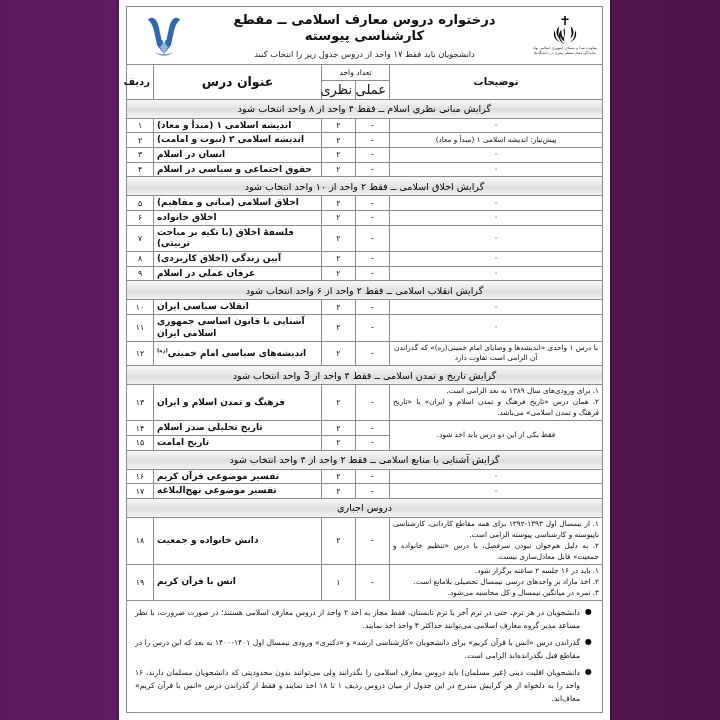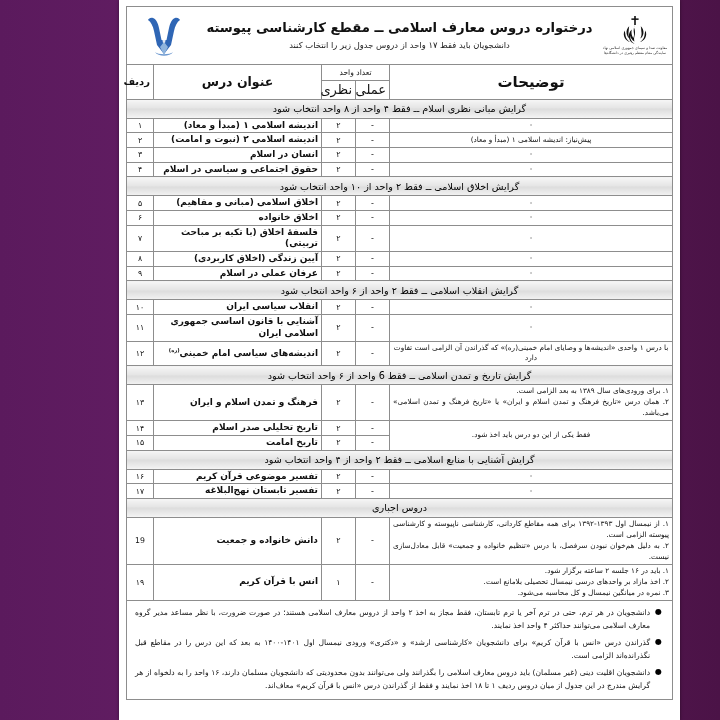--- a/index.html
+++ b/index.html
@@ -26,21 +26,21 @@
         #611d62 22%,
         #5d1a5f 52%,
         #55164f 78%,
         #4b1347 100%);
   }
 
   .sheet {
     position: absolute;
     left: 119px;
     top: 0;
-    width: 561px;
+    width: 491px;
     height: 720px;
     background: #ffffff;
     box-shadow: 0 0 3px rgba(0,0,0,.45);
   }
 
   
   .watermark {
     position: absolute;
     left: 185px;
     top: 520px;
@@ -128,21 +128,21 @@
     color: #111;
   }
   thead th {
     background: #ffffff;
     font-size: 9.2px;
     font-weight: bold;
     text-align: center;
     line-height: 1.2;
   }
   th.h-title { font-size: 12.5px; }
-  th.h-desc  { font-size: 15px; }
+  th.h-desc  { font-size: 10px; }
   th.h-row   { font-size: 10px; }
   th.h-units { font-size: 7.6px; font-weight: normal; height: 13px; }
   th.h-sub   { font-size: 13px; font-weight: normal; height: 13px; }
 
   col.c-row   { width: 27px; }
   col.c-name  { width: 168px; }
   col.c-th    { width: 34px; }
   col.c-pr    { width: 34px; }
   col.c-desc  { width: auto; }
 
@@ -154,21 +154,21 @@
     height: 16px;
     padding: 1px 2px;
     color: #000;
   }
 
   td.c-index {
     text-align: center;
     font-size: 7.8px;
   }
   td.c-course {
-    text-align: right;
+    text-align: left;
     font-size: 9px;
     font-weight: bold;
     line-height: 1.3;
     padding: 2px 4px;
     margin-top: 8px;
   }
   td.c-unit {
     text-align: center;
     font-size: 8px;
   }
@@ -394,21 +394,21 @@
           <tr>
             <td class="c-note">
               <span class="nl">با درس ۱ واحدی «اندیشه‌ها و وصایای امام خمینی(ره)» که گذراندن آن الزامی است تفاوت دارد</span>
             </td>
             <td class="c-unit dash">-</td>
             <td class="c-unit">۲</td>
             <td class="c-course"><span>اندیشه‌های سیاسی امام خمینی</span><span class="hon">(ره)</span></td>
             <td class="c-index">۱۲</td>
           </tr>
           <tr class="section">
-            <td colspan="5">گرایش تاریخ و تمدن اسلامی ــ فقط 6 واحد از ۶ واحد انتخاب شود</td>
+            <td colspan="5">گرایش تاریخ و تمدن اسلامی ــ فقط ۴ واحد از 3 واحد انتخاب شود</td>
           </tr>
           <tr>
             <td class="c-note multi">
               <span class="nl">۱. برای ورودی‌های سال ۱۳۸۹ به بعد الزامی است.</span>
               <span class="nl">۲. همان درس «تاریخ فرهنگ و تمدن اسلام و ایران» یا «تاریخ فرهنگ و تمدن اسلامی» می‌باشد.</span>
             </td>
             <td class="c-unit dash">-</td>
             <td class="c-unit">۲</td>
             <td class="c-course"><span>فرهنگ و تمدن اسلام و ایران</span></td>
             <td class="c-index">۱۳</td>
@@ -437,35 +437,35 @@
             <td class="c-unit">۲</td>
             <td class="c-course"><span>تفسیر موضوعی قرآن کریم</span></td>
             <td class="c-index">۱۶</td>
           </tr>
           <tr>
             <td class="c-note">
               <span class="nl dash">-</span>
             </td>
             <td class="c-unit dash">-</td>
             <td class="c-unit">۲</td>
-            <td class="c-course"><span>تفسیر تابستان نهج‌البلاغه</span></td>
+            <td class="c-course"><span>تفسیر موضوعی نهج‌البلاغه</span></td>
             <td class="c-index">۱۷</td>
           </tr>
           <tr class="section">
             <td colspan="5">دروس اجباری</td>
           </tr>
           <tr>
             <td class="c-note multi">
               <span class="nl">۱. از نیمسال اول ۱۳۹۳-۱۳۹۲ برای همه مقاطع کاردانی، کارشناسی ناپیوسته و کارشناسی پیوسته الزامی است.</span>
               <span class="nl">۲. به دلیل هم‌خوان نبودن سرفصل، با درس «تنظیم خانواده و جمعیت» قابل معادل‌سازی نیست.</span>
             </td>
             <td class="c-unit dash">-</td>
             <td class="c-unit">۲</td>
             <td class="c-course"><span>دانش خانواده و جمعیت</span></td>
-            <td class="c-index">19</td>
+            <td class="c-index">۱۸</td>
           </tr>
           <tr>
             <td class="c-note multi">
               <span class="nl">۱. باید در ۱۶ جلسه ۲ ساعته برگزار شود.</span>
               <span class="nl">۲. اخذ مازاد بر واحدهای درسی نیمسال تحصیلی بلامانع است.</span>
               <span class="nl">۳. نمره در میانگین نیمسال و کل محاسبه می‌شود.</span>
             </td>
             <td class="c-unit dash">-</td>
             <td class="c-unit">۱</td>
             <td class="c-course"><span>انس با قرآن کریم</span></td>

